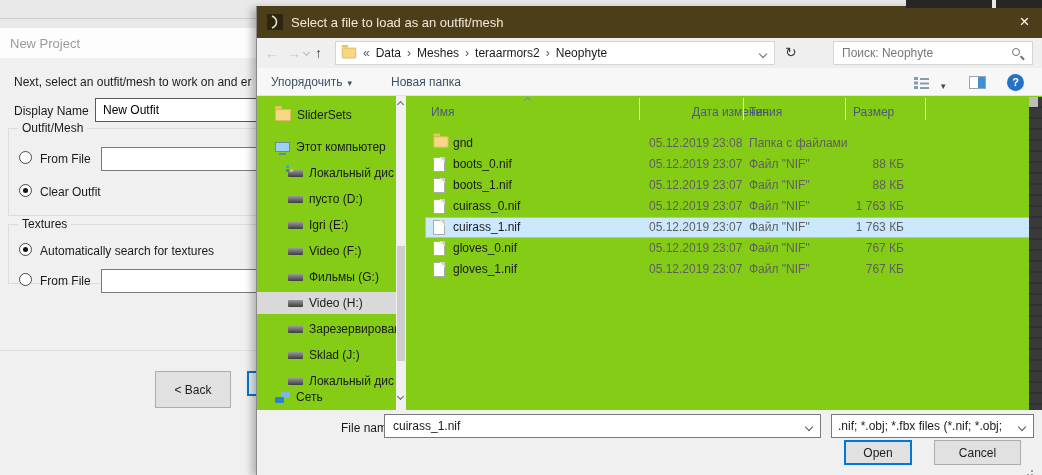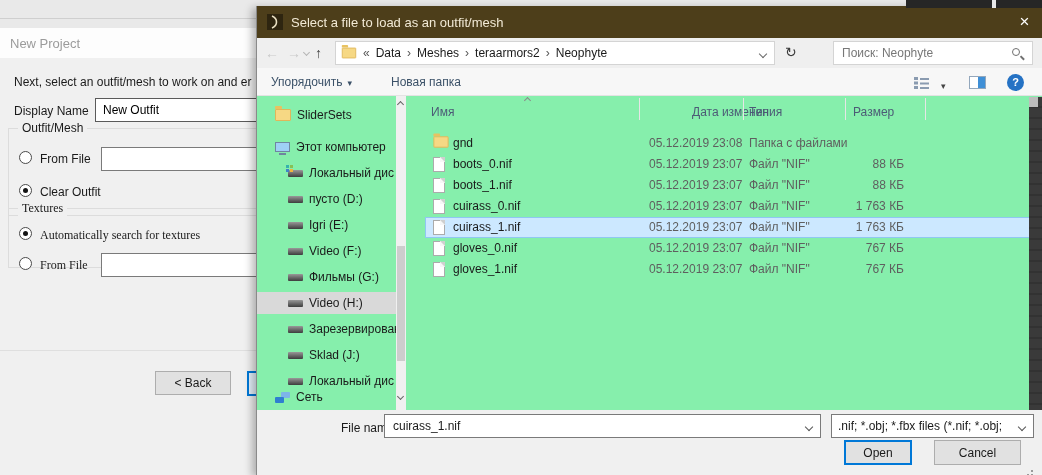--- a/index.html
+++ b/index.html
@@ -19,31 +19,31 @@
   
   .np{position:absolute;left:0;top:28px;width:256px;height:447px;background:#f0f0f0;z-index:1;}
   .np-title{position:absolute;left:0;top:0;width:100%;height:30px;background:#fdfdfd;}
   .np-title span{position:absolute;left:10px;top:8px;color:#9b9b9b;font-size:13px;}
   .np-intro{position:absolute;left:14px;top:47px;color:#1a1a1a;}
   .np-dnl{position:absolute;left:14px;top:76px;}
   .np-dni{position:absolute;left:95px;top:70px;width:161px;height:24px;background:#fff;
           border:1px solid #5a5a5a;border-right:none;padding:0 7px;font:inherit;outline:none;}
   .group{position:absolute;left:8px;width:248px;border:1px solid #dcdcdc;border-right:none;}
   .g1{top:100px;height:88px;}
-  .g2{top:180px;height:60px;font-family:Liberation Serif, serif;}
+  .g2{top:196px;height:60px;}
   .glabel{position:absolute;left:9px;top:-8px;background:#f0f0f0;padding:0 4px;}
   .radio{position:absolute;width:13px;height:13px;border:1px solid #4a4a4a;border-radius:50%;background:#fff;}
   .radio.on::after{content:'';position:absolute;left:3px;top:3px;width:5px;height:5px;border-radius:50%;background:#141414;}
   .glbl{position:absolute;}
   .ginput{position:absolute;width:156px;height:24px;background:#fff;border:1px solid #7a7a7a;
           padding:0 6px;font:inherit;outline:none;}
   .np-div{position:absolute;left:0;top:322px;width:256px;height:1px;background:#dfdfdf;}
   .btn{position:absolute;background:#e1e1e1;border:1px solid #adadad;font:inherit;color:#1a1a1a;
        text-align:center;padding:0;}
-  .np-back{left:155px;top:343px;width:76px;height:24px;}
+  .np-back{left:155px;top:343px;width:76px;height:37px;}
   .np-next{position:absolute;left:247px;top:343px;width:12px;height:25px;border:2px solid #0078d7;background:#e5f1fb;}
 
   
   .fd{position:absolute;left:256px;top:6px;width:786px;height:469px;background:#f0f0f0;z-index:2;
       border-left:1px solid #8a8a8a;box-shadow:-4px 2px 8px rgba(0,0,0,.28);}
   .fd-title{position:absolute;left:0;top:0;width:100%;height:32px;background:#4d3e1a;}
   .app-ico{position:absolute;left:9px;top:7px;width:18px;height:18px;}
   .fd-title-text{position:absolute;left:34px;top:9px;color:#f2ead6;font-size:13px;}
   .fd-close{position:absolute;left:749px;top:0;width:37px;height:32px;line-height:32px;text-align:center;
             color:#fff;font-size:17px;cursor:default;}
@@ -78,21 +78,21 @@
   .ico-viewlist::before{content:'';position:absolute;left:0;top:0;width:4px;height:3px;background:#8a9bb0;
       box-shadow:0 4.5px #8a9bb0,0 9px #8a9bb0;}
   .ico-viewlist::after{content:'';position:absolute;left:6px;top:1px;width:9px;height:1.5px;background:#8a9bb0;
       box-shadow:0 4.5px #8a9bb0,0 9px #8a9bb0;}
   .tb-caret{position:absolute;left:684px;top:13px;font-size:9px;color:#444;}
   .ico-pane{position:absolute;left:712px;top:8px;width:17px;height:13px;border:1px solid #93a7bc;background:#fff;}
   .ico-pane::after{content:'';position:absolute;right:0;top:0;width:7px;height:11px;background:#3f8fd6;}
   .ico-help{position:absolute;left:750px;top:6px;width:17px;height:17px;border-radius:50%;background:#2572c4;
             color:#fff;font-weight:bold;font-size:11px;text-align:center;line-height:17px;}
 
-  .fd-main{position:absolute;left:0;top:90px;width:100%;height:314px;background:#86efac;}
+  .fd-main{position:absolute;left:0;top:90px;width:100%;height:314px;background:#84cc16;}
 
   
   .sb-item{position:absolute;left:0;width:139px;height:22px;display:flex;align-items:center;gap:6px;padding-left:18px;}
   .sb-item.lvl2{padding-left:31px;text-align:right;}
   .sb-item.sel{background:#d9d9d9;}
   .sb-label{overflow:hidden;}
   .sb-scroll{position:absolute;left:139px;top:0;width:10px;height:314px;background:#f0f0f0;}
   .sb-thumb{position:absolute;left:1px;top:150px;width:8px;height:115px;background:#cdcdcd;}
   .sb-arrow{position:absolute;left:2px;width:5px;height:5px;border-color:#666;}
   .sb-arrow.up{top:6px;}

